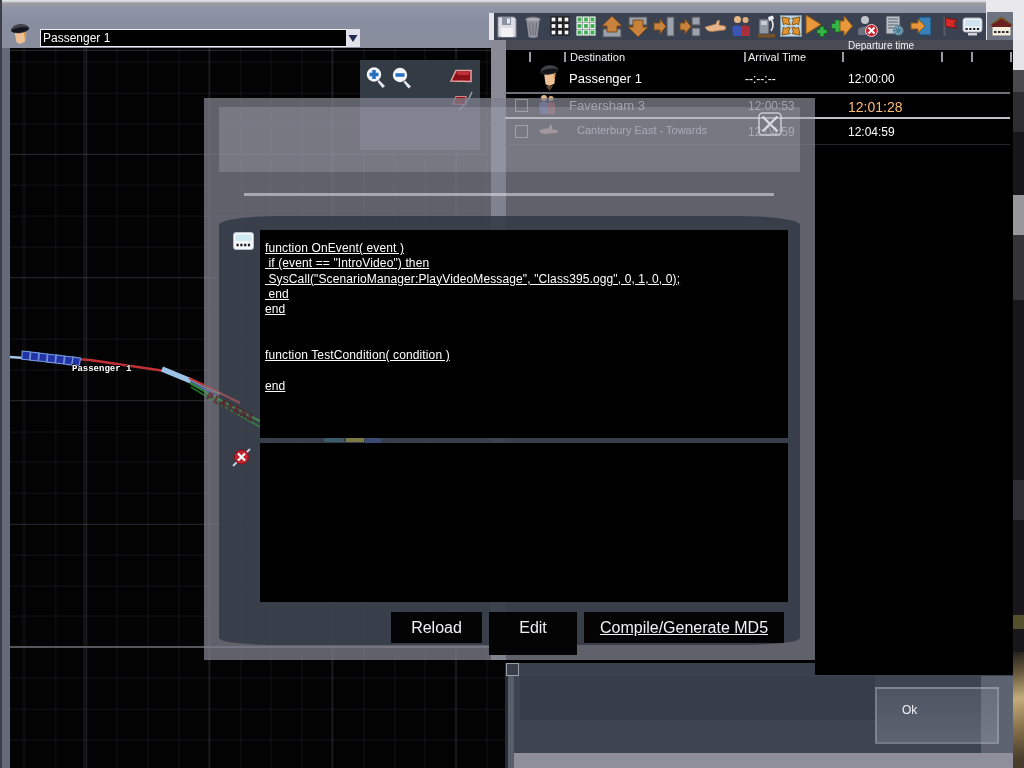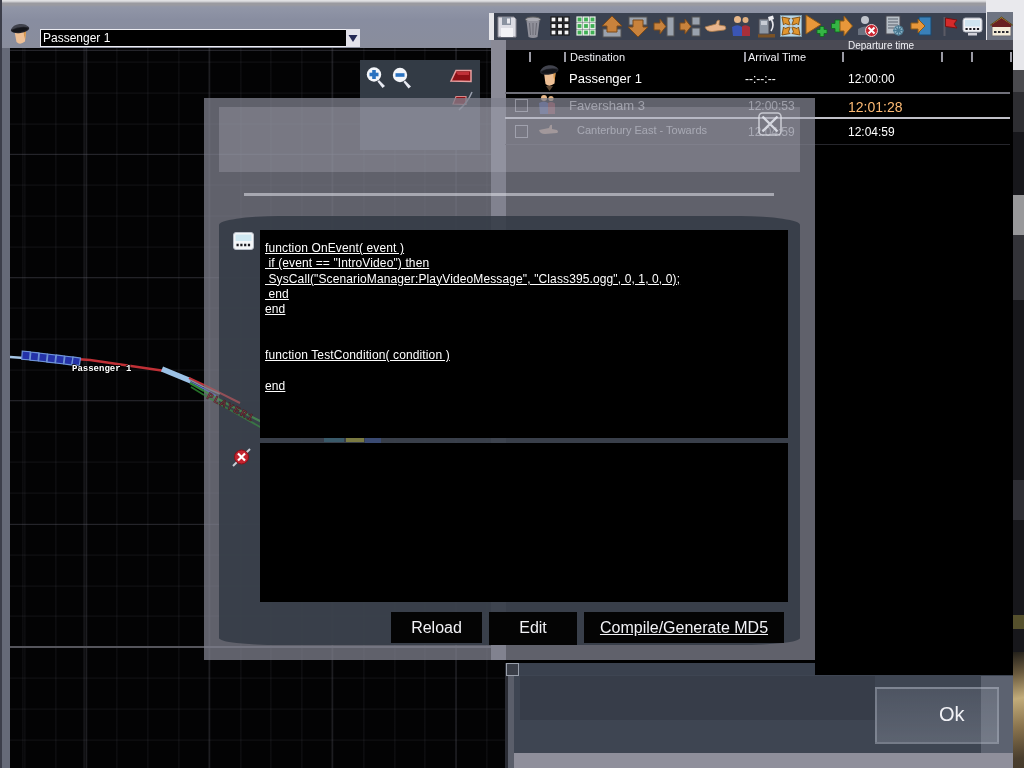--- a/index.html
+++ b/index.html
@@ -275,21 +275,21 @@
     <div class="abs" style="left:0;top:440px;width:11px;height:40px;background:#2e2e34;"></div>
     <div class="abs" style="left:0;top:575px;width:11px;height:14px;background:#55502c;"></div>
     <div class="abs" style="left:0;top:612px;width:11px;height:156px;background:linear-gradient(170deg,#23201a 0%,#6a5a3e 14%,#c2ac7a 30%,#8a744e 48%,#4a3e2e 68%,#383026 100%);"></div>
   </div>
 
   <div class="abs" style="left:514px;top:663px;width:301px;height:90px;background:#3a414e;"></div>
   <div class="abs" style="left:514px;top:675px;width:499px;height:78px;background:#3e4552;"></div>
   <div class="abs" style="left:520px;top:676px;width:355px;height:44px;background:rgba(0,0,0,0.10);"></div>
   <div class="abs" id="okbtn" style="left:875px;top:687px;width:124px;height:57px;
      background:linear-gradient(rgba(160,166,182,0.16),rgba(180,186,200,0.26));border:2px solid rgba(200,205,218,0.32);box-sizing:border-box;"></div>
-  <div class="abs" style="left:939px;top:703px;width:60px;height:26px;color:#f2f2f6;font-size:20px;">Ok</div>
+  <div class="abs" style="left:902px;top:703px;width:60px;height:26px;color:#f2f2f6;font-size:12px;">Ok</div>
   <div class="abs" style="left:981px;top:676px;width:32px;height:81px;background:rgba(200,205,218,0.22);"></div>
   <div class="abs" style="left:514px;top:753px;width:499px;height:15px;background:#8f8f9b;"></div>
   <div class="abs" style="left:506px;top:663px;width:13px;height:13px;background:#3a3e48;border:1.5px solid #9aa0ac;box-sizing:border-box;"></div>
 
   <svg class="abs" style="left:9px;top:23px;" width="22" height="24" viewBox="0 0 22 24">
     <path d="M5.5 8.5 L17 8 L16 18.5 Q11 22.5 7.5 19 Z" fill="#eec096"></path>
     <path d="M14.8 8 L17 8 L16.2 16.5 Q14.4 12.5 14.8 8 Z" fill="#d8964a"></path>
     <g transform="rotate(-8 11 6)">
       <ellipse cx="11" cy="6.3" rx="9.3" ry="3.8" fill="#23242b"></ellipse>
       <path d="M2.2 5.5 Q4.5 1 11 1 Q17.5 1 19.8 5.5 Q11 2.5 2.2 5.5 Z" fill="#41434d"></path>
@@ -342,21 +342,21 @@
  SysCall("ScenarioManager:PlayVideoMessage", "Class395.ogg", 0, 1, 0, 0);
  end
 end
 
 
 function TestCondition( condition )
 
 end</div>
 
   <div class="abs" style="left:391px;top:612px;width:91px;height:31px;background:#040404;color:#f2f2f6;font-size:16px;text-align:center;line-height:31px;">Reload</div>
-  <div class="abs" style="left:489px;top:612px;width:88px;height:33px;background:#040404;color:#f2f2f6;font-size:16px;text-align:center;line-height:31px;">Edit</div>
+  <div class="abs" style="left:489px;top:612px;width:88px;height:43px;background:#040404;color:#f2f2f6;font-size:16px;text-align:center;line-height:31px;">Edit</div>
   <div class="abs" style="left:584px;top:612px;width:200px;height:31px;background:#040404;color:#f2f2f6;font-size:16px;text-align:center;line-height:31px;text-decoration:underline;">Compile/Generate MD5</div>
 
   <svg class="abs" style="left:758px;top:112px;" width="24" height="24" viewBox="0 0 24 24">
     <rect x="1" y="1" width="22" height="22" rx="3.5" fill="rgba(120,122,134,0.18)" stroke="rgba(225,227,235,0.75)" stroke-width="1.6"></rect>
     <path d="M4.5 4.5 L19.5 19.5 M19.5 4.5 L4.5 19.5" stroke="rgba(228,230,238,0.85)" stroke-width="2.4"></path>
   </svg>
 
 </div>
 
 </body></html>

